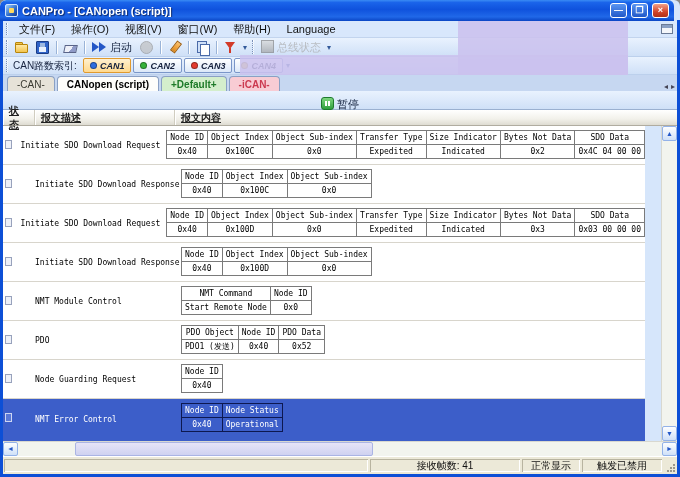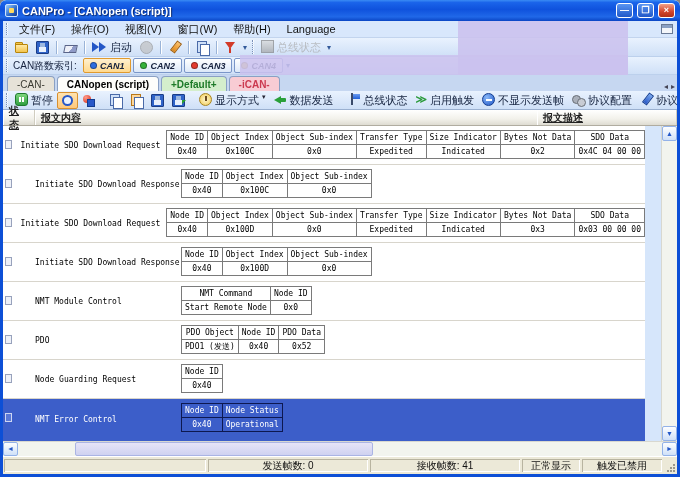--- a/index.html
+++ b/index.html
@@ -6,21 +6,21 @@
   *{box-sizing:border-box;}
   .window{position:relative;width:680px;height:477px;background:#d6e6fb;
     font-family:"Liberation Sans",sans-serif;overflow:hidden;border-radius:6px 6px 0 0;}
   
   .b-left,.b-right,.b-bottom{position:absolute;background:#0d4fd6;z-index:30;}
   .b-left{left:0;top:20px;bottom:0;width:3px;}
   .b-right{right:0;top:20px;bottom:0;width:3px;}
   .b-bottom{left:0;right:0;bottom:0;height:3px;}
 
   
-  .titlebar{position:absolute;left:0;top:0;right:0;height:21px;z-index:31;
+  .titlebar{position:absolute;left:0;top:0;right:6px;height:21px;z-index:31;
     background:linear-gradient(180deg,#3a8bf4 0%,#1a64ea 12%,#0f52dd 45%,#2068e8 80%,#0a45c4 100%);
     border-radius:6px 6px 0 0;display:flex;align-items:center;padding:0 5px;gap:4px;}
   .app-icon{width:13px;height:13px;border-radius:2px;background:linear-gradient(135deg,#9ad0ff,#2a66c8 60%,#123c90);border:1px solid #cfe4ff;position:relative;}
   .app-icon::after{content:"";position:absolute;left:3px;top:3px;width:5px;height:5px;background:#ffd95e;border-radius:1px;}
   .title-text{color:#fff;font-size:11px;font-weight:bold;text-shadow:1px 1px 1px rgba(0,0,20,.6);flex:1;white-space:nowrap;overflow:hidden;}
   .winbtn{width:17px;height:15px;border-radius:3px;border:1px solid #fff;color:#fff;font-size:9px;line-height:13px;
     text-align:center;font-weight:bold;background:linear-gradient(#5a95f2,#2058c8);}
   .winbtn.close{background:linear-gradient(#f2a088,#d2442a 60%,#b03018);}
 
   
@@ -33,21 +33,21 @@
   .grip{width:2px;align-self:stretch;margin:2px 3px;border-left:1px dotted #7a90b8;border-right:1px dotted #fff;}
   .sep{width:1px;height:13px;background:#9ab4d8;margin:0 3px;box-shadow:1px 0 0 #fff;}
   .overflow{font-size:8px;color:#335a9a;align-self:center;margin:0 2px;}
 
   
   .toolbar1{position:absolute;left:3px;right:3px;top:38px;height:19px;background:linear-gradient(#e9f2fe,#cfe0f7);
     display:flex;align-items:center;border-bottom:1px solid #bcd0ec;}
   .toolbar2{position:absolute;left:3px;right:3px;top:57px;height:18px;background:linear-gradient(#e9f2fe,#cfe0f7);
     display:flex;align-items:center;font-size:10px;color:#16223e;border-bottom:1px solid #bcd0ec;}
   .toolbar3{position:absolute;left:3px;right:3px;top:91px;height:19px;background:linear-gradient(#e9f2fe,#cfe0f7);
-    display:flex;align-items:center;border-bottom:1px solid #9ab0d0;}
+    display:flex;align-items:center;border-bottom:1px solid #9ab0d0;flex-direction:column;}
   .tbtn{display:flex;align-items:flex-start;gap:3px;padding:1px 3px;border:1px solid transparent;border-radius:2px;
     font-size:11px;color:#15233f;white-space:nowrap;}
   .tbtn.toggled{background:linear-gradient(#ffe3b0,#ffc87a);border-color:#d89030;}
   .tbtn.disabled{color:#9aa6ba;filter:grayscale(1);opacity:.65;}
   .caret{font-size:7px;color:#223;}
 
   
   .ic{width:13px;height:13px;position:relative;flex:0 0 auto;display:inline-block;}
   .ic-folder{height:13px;}
   .ic-folder::before{content:"";position:absolute;left:0;top:1px;width:6px;height:3px;background:#f3c54e;border:1px solid #b8860b;border-radius:1px 1px 0 0;}
@@ -315,22 +315,22 @@
         <span class="ic ic-pencil-b"></span>
         <span>协议管理</span>
       </div>
   </div>
 
   <div class="artifact a"></div>
   <div class="artifact b"></div>
 
   <div class="lheader">
     <div class="hcell hc-status">状态</div>
+    <div class="hcell hc-desc">报文描述</div>
     <div class="hcell hc-content">报文内容</div>
-    <div class="hcell hc-desc">报文描述</div>
   </div>
 
   <div class="lbody">
       <div class="trow">
         <div class="c-status">
           <span class="fglyph"></span>
         </div>
         <div class="c-desc">Initiate SDO Download Request</div>
         <div class="c-content">
           <table class="sub">
@@ -519,21 +519,20 @@
   </div>
 
   <div class="hscroll">
     <div class="hbtn left">◄</div>
     <div class="hthumb"></div>
     <div class="hbtn right">►</div>
   </div>
 
   <div class="statusbar">
     <div class="scell fill"></div>
-    <div class="scell s-sent">发送帧数: 0</div>
     <div class="scell s-recv">接收帧数: 41</div>
     <div class="scell s-disp">正常显示</div>
     <div class="scell s-trig">触发已禁用</div>
     <div class="sgrip"></div>
   </div>
 
   <div class="b-left"></div>
   <div class="b-right"></div>
   <div class="b-bottom"></div>
 </div>

